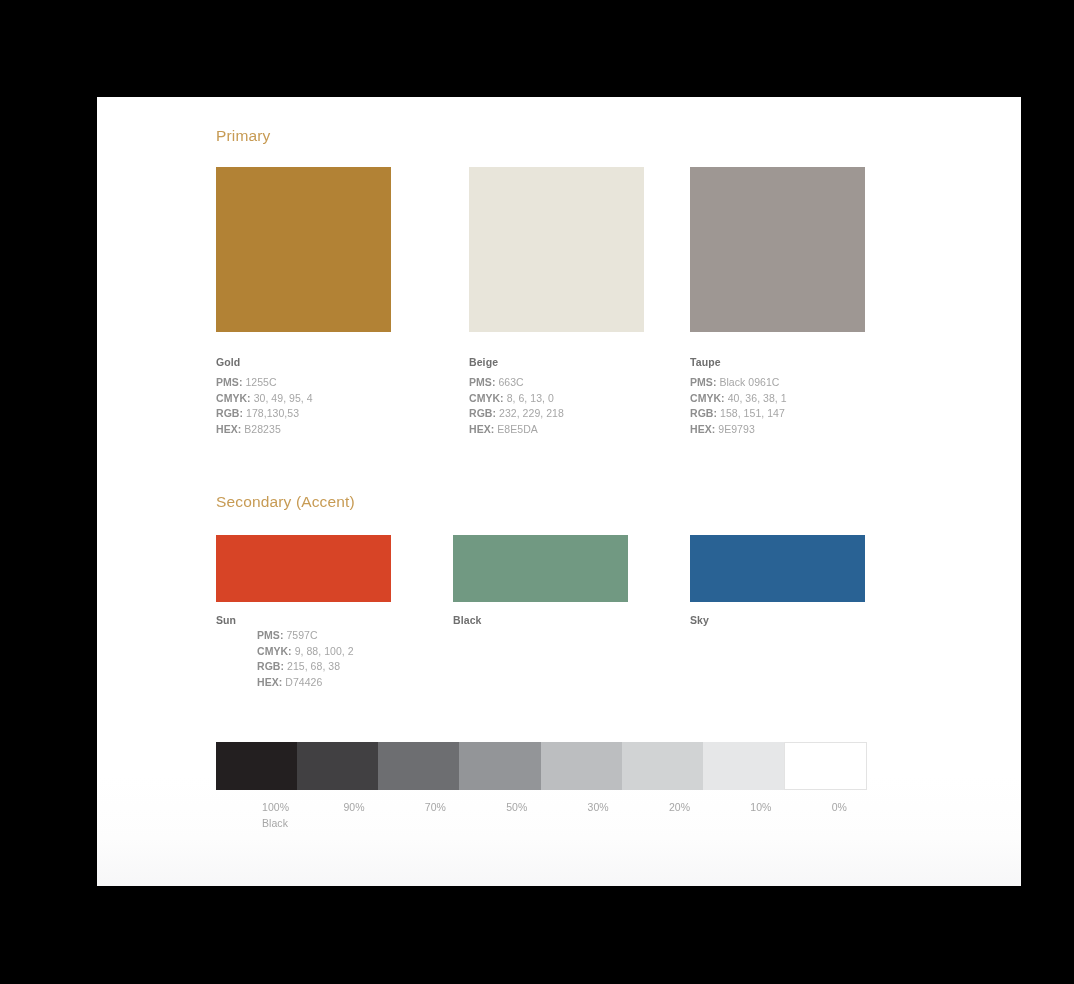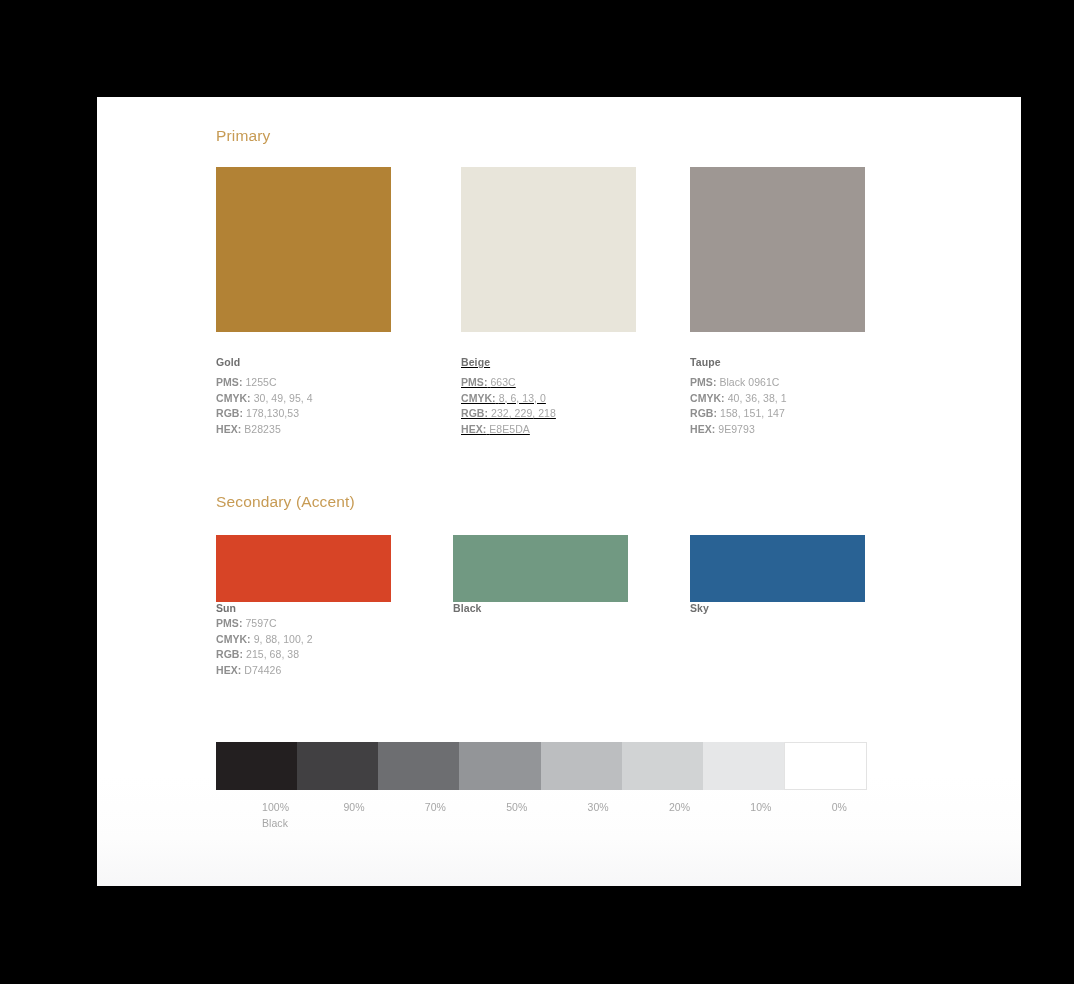--- a/index.html
+++ b/index.html
@@ -64,22 +64,22 @@
     letter-spacing: 0.05px;
     white-space: nowrap;
   }
   .spec-key {
     font-weight: bold;
     color: #8e8e8e;
   }
 
   .primary-block .swatch-name { margin-top: 24px; }
   .primary-block .spec-list { margin-top: 7px; }
-  .secondary-block .swatch-name { }
-  .secondary-block .spec-list { margin-top: 2px; }
+  .secondary-block .swatch-name { margin-top: 12px; }
+  .secondary-block .spec-list { margin-top: 2px; margin-left: 41px; }
 
   
   #tint-bar {
     position: absolute;
     left: 119px;
     top: 645px;
     width: 651px;
     height: 48px;
     display: flex;
   }
@@ -121,21 +121,21 @@
     <div class="swatch swatch-primary" style="background-color: rgb(178, 130, 53);"></div>
     <div class="swatch-name">Gold</div>
     <ul class="spec-list">
       <li class="spec-line"><span class="spec-key">PMS:</span> <span>1255C</span></li>
       <li class="spec-line"><span class="spec-key">CMYK:</span> <span>30, 49, 95, 4</span></li>
       <li class="spec-line"><span class="spec-key">RGB:</span> <span>178,130,53</span></li>
       <li class="spec-line"><span class="spec-key">HEX:</span> <span>B28235</span></li>
     </ul>
   </div>
 
-  <div class="swatch-col primary-block" style="left:364px; top:70px;text-decoration:underline;">
+  <div class="swatch-col primary-block" style="left:372px; top:70px;">
     <div class="swatch swatch-primary" style="background-color: rgb(232, 229, 218);"></div>
     <div class="swatch-name">Beige</div>
     <ul class="spec-list">
       <li class="spec-line"><span class="spec-key">PMS:</span> <span>663C</span></li>
       <li class="spec-line"><span class="spec-key">CMYK:</span> <span>8, 6, 13, 0</span></li>
       <li class="spec-line"><span class="spec-key">RGB:</span> <span>232, 229, 218</span></li>
       <li class="spec-line"><span class="spec-key">HEX:</span> <span>E8E5DA</span></li>
     </ul>
   </div>
 

